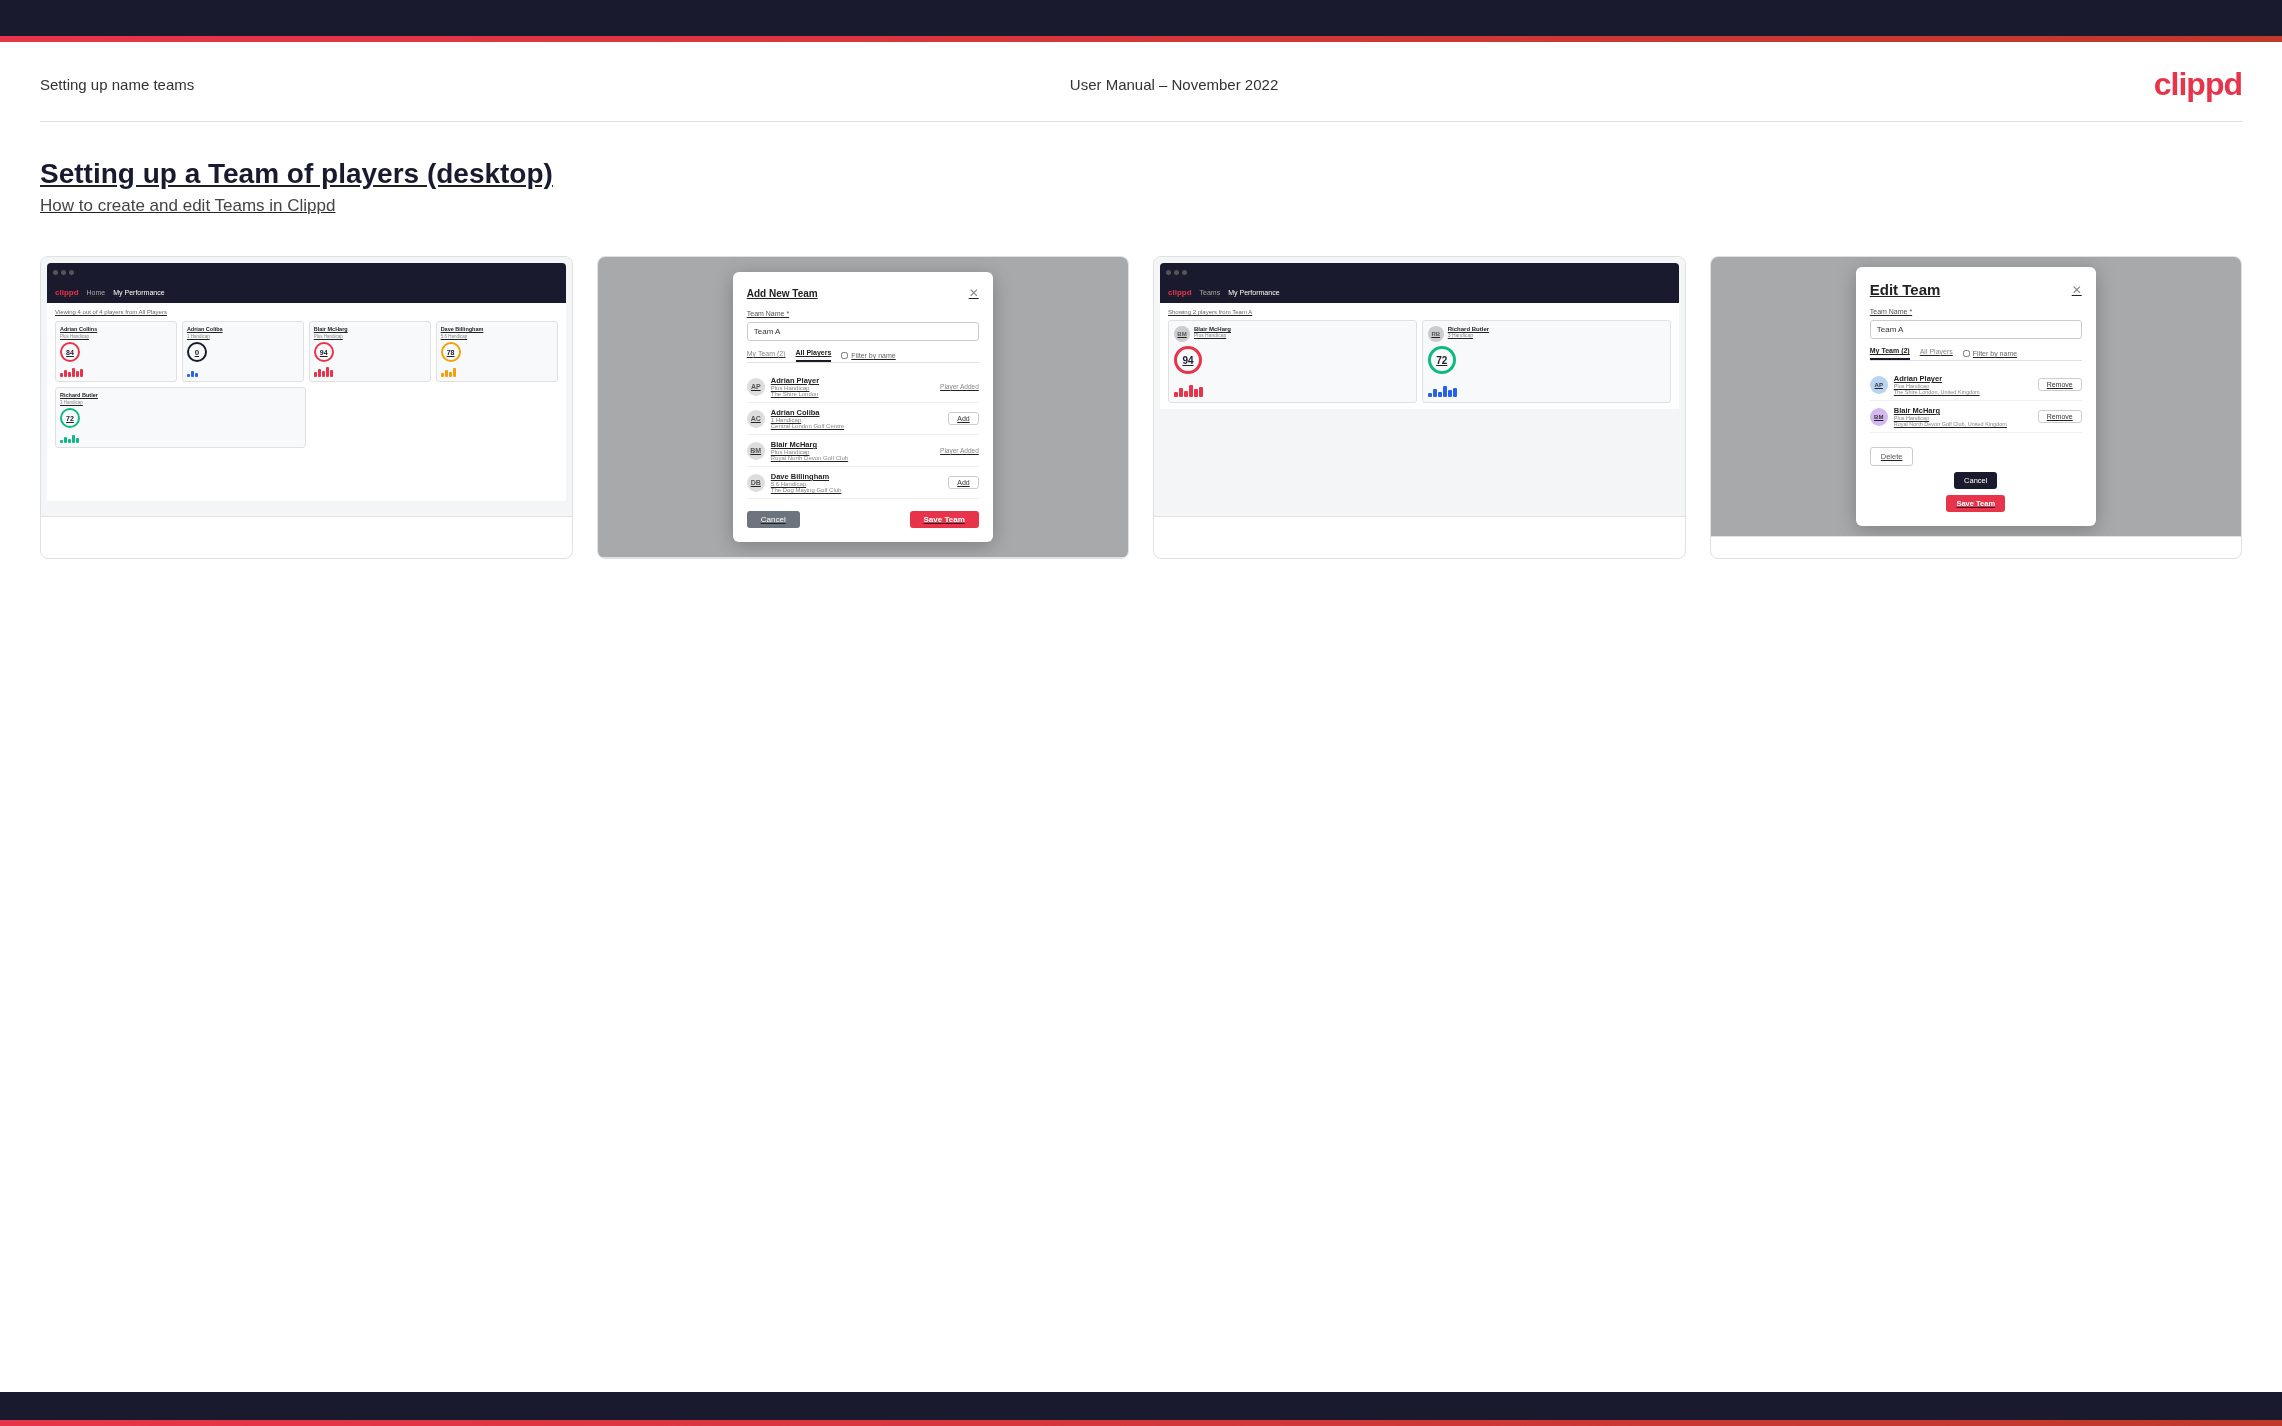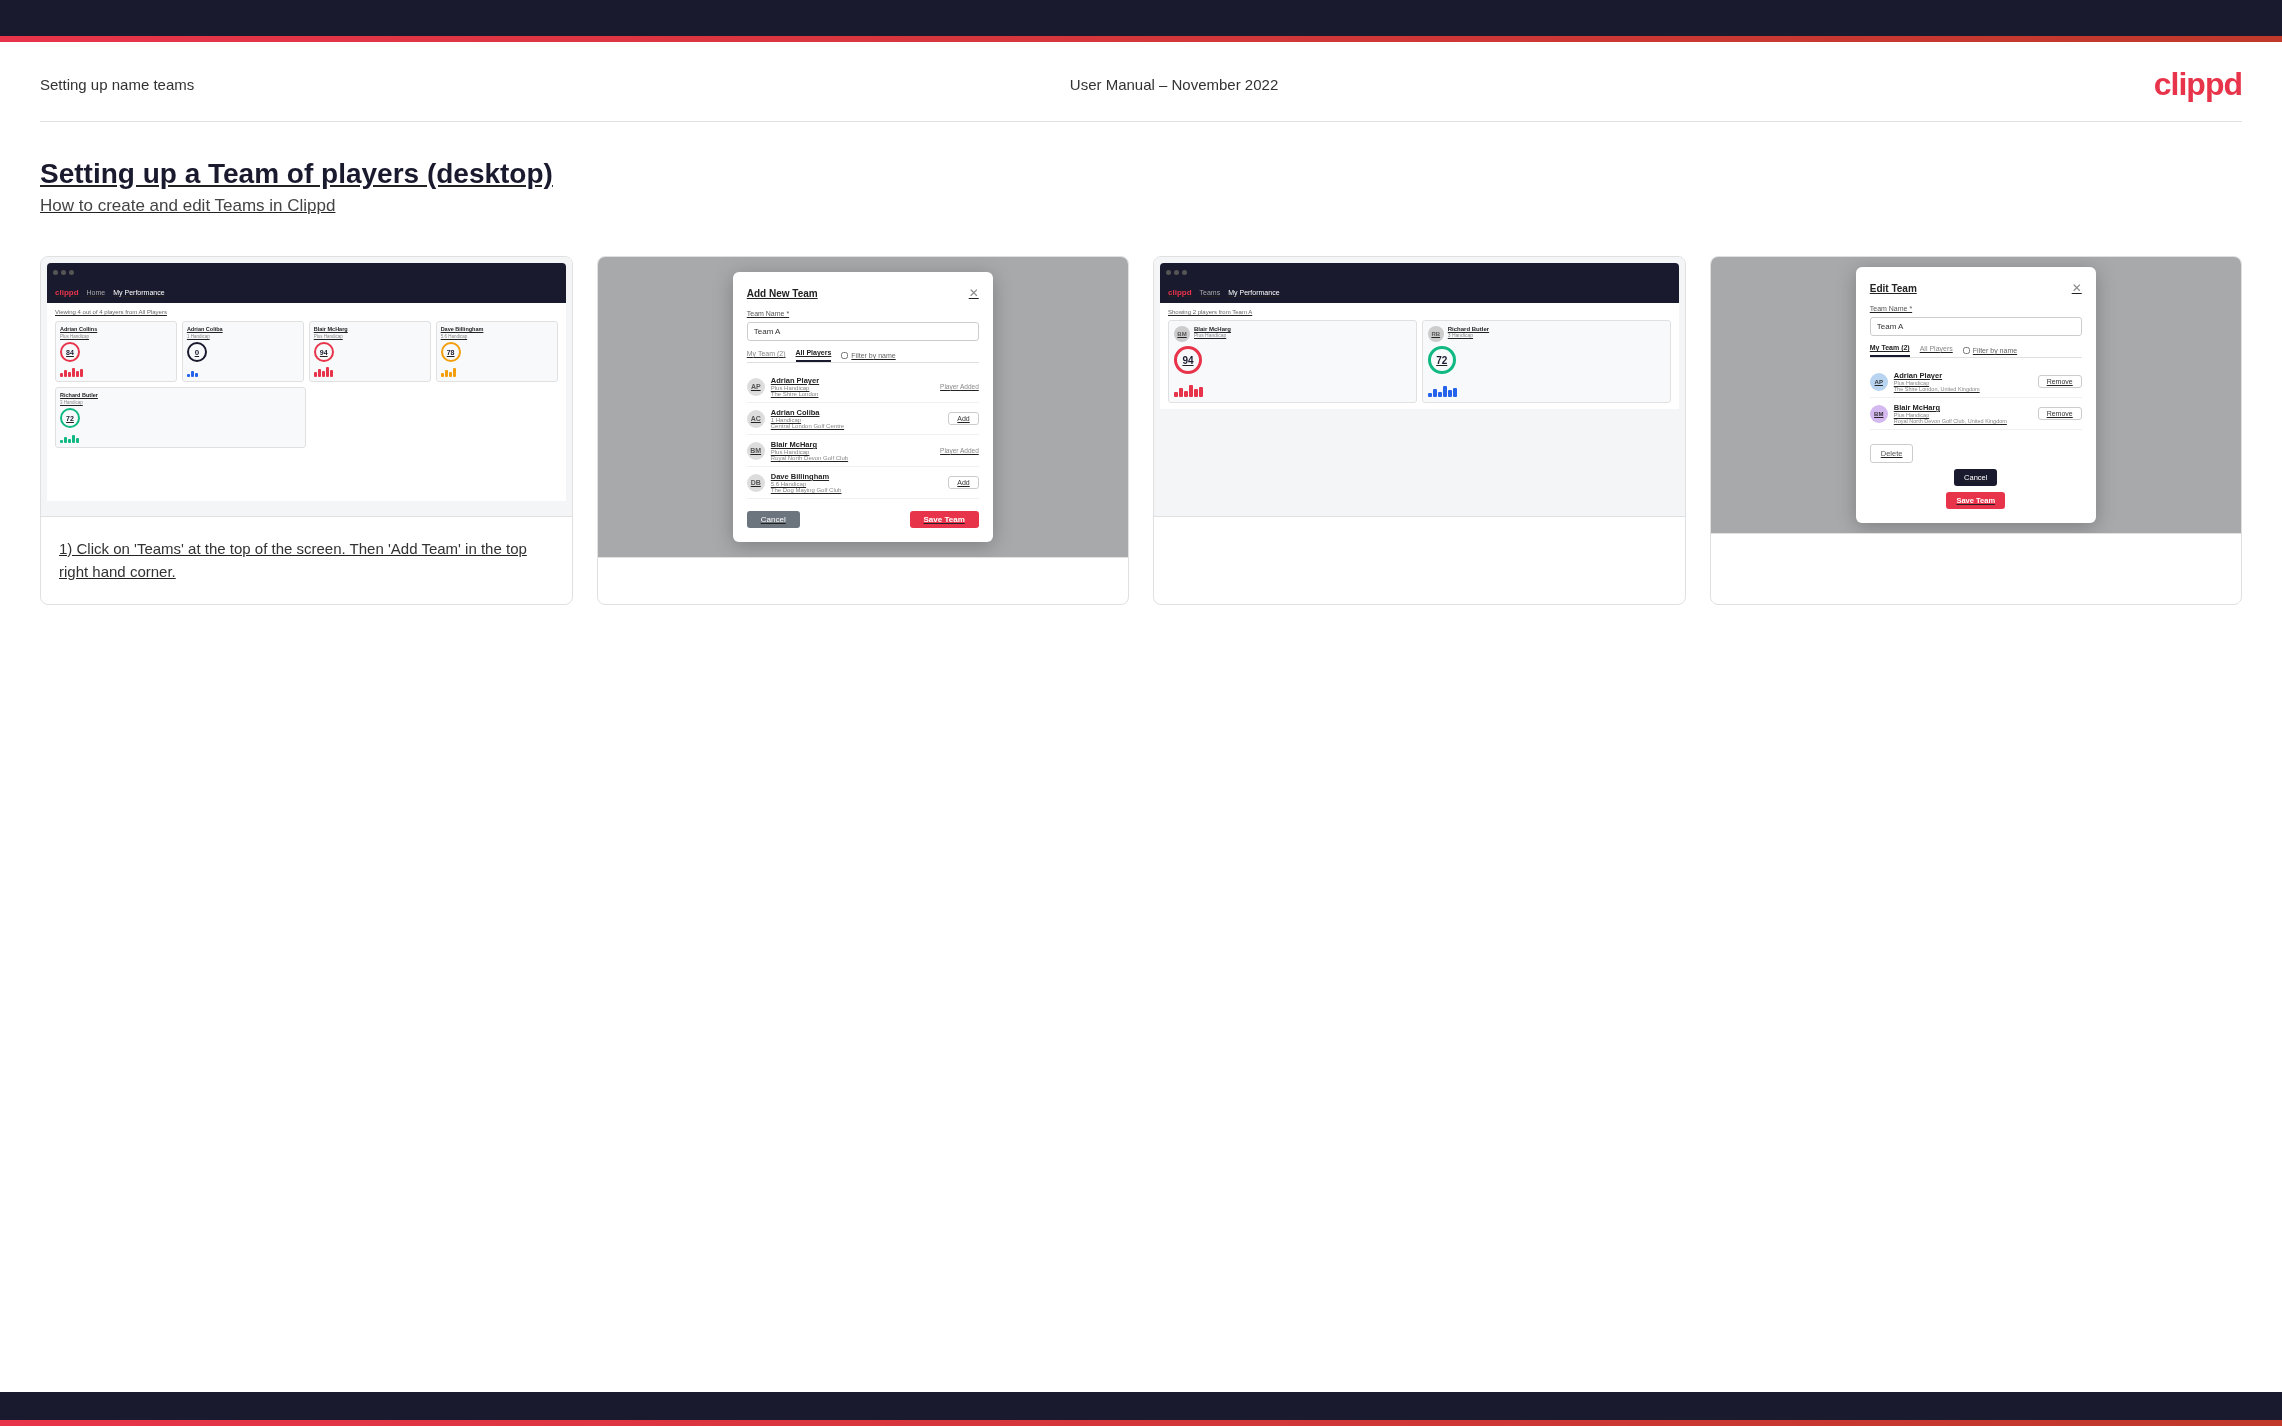--- a/index.html
+++ b/index.html
@@ -459,21 +459,21 @@
       box-shadow: 0 4px 20px rgba(0,0,0,0.25);
       padding: 14px;
     }
     .ss4-modal-header {
       display: flex;
       justify-content: space-between;
       align-items: center;
       margin-bottom: 10px;
     }
     .ss4-modal-title {
-      font-size: 10px;
+      font-size: 15px;
       font-weight: 600;
       color: #222;
     }
     .ss4-close {
       font-size: 12px;
       color: #888;
     }
     .ss4-label {
       font-size: 7px;
       color: #555;
@@ -690,23 +690,20 @@
                     <div class="ss1-bar" style="height:6px;background:#10b981"></div>
                     <div class="ss1-bar" style="height:4px;background:#10b981"></div>
                     <div class="ss1-bar" style="height:8px;background:#10b981"></div>
                     <div class="ss1-bar" style="height:5px;background:#10b981"></div>
                   </div>
                 </div>
               </div>
             </div>
           </div>
         </div>
-      </div>
-      <div class="card-text">
-        <span>1) Click on 'Teams' at the top of the screen. Then 'Add Team' in the top right hand corner.</span>
       </div>
     </div>
 
     <div class="card">
       <div class="card-screenshot">
         <div class="ss2-container">
           <div class="ss2-modal">
             <div class="ss2-modal-header">
               <span class="ss2-modal-title">Add New Team</span>
               <span class="ss2-close">✕</span>

